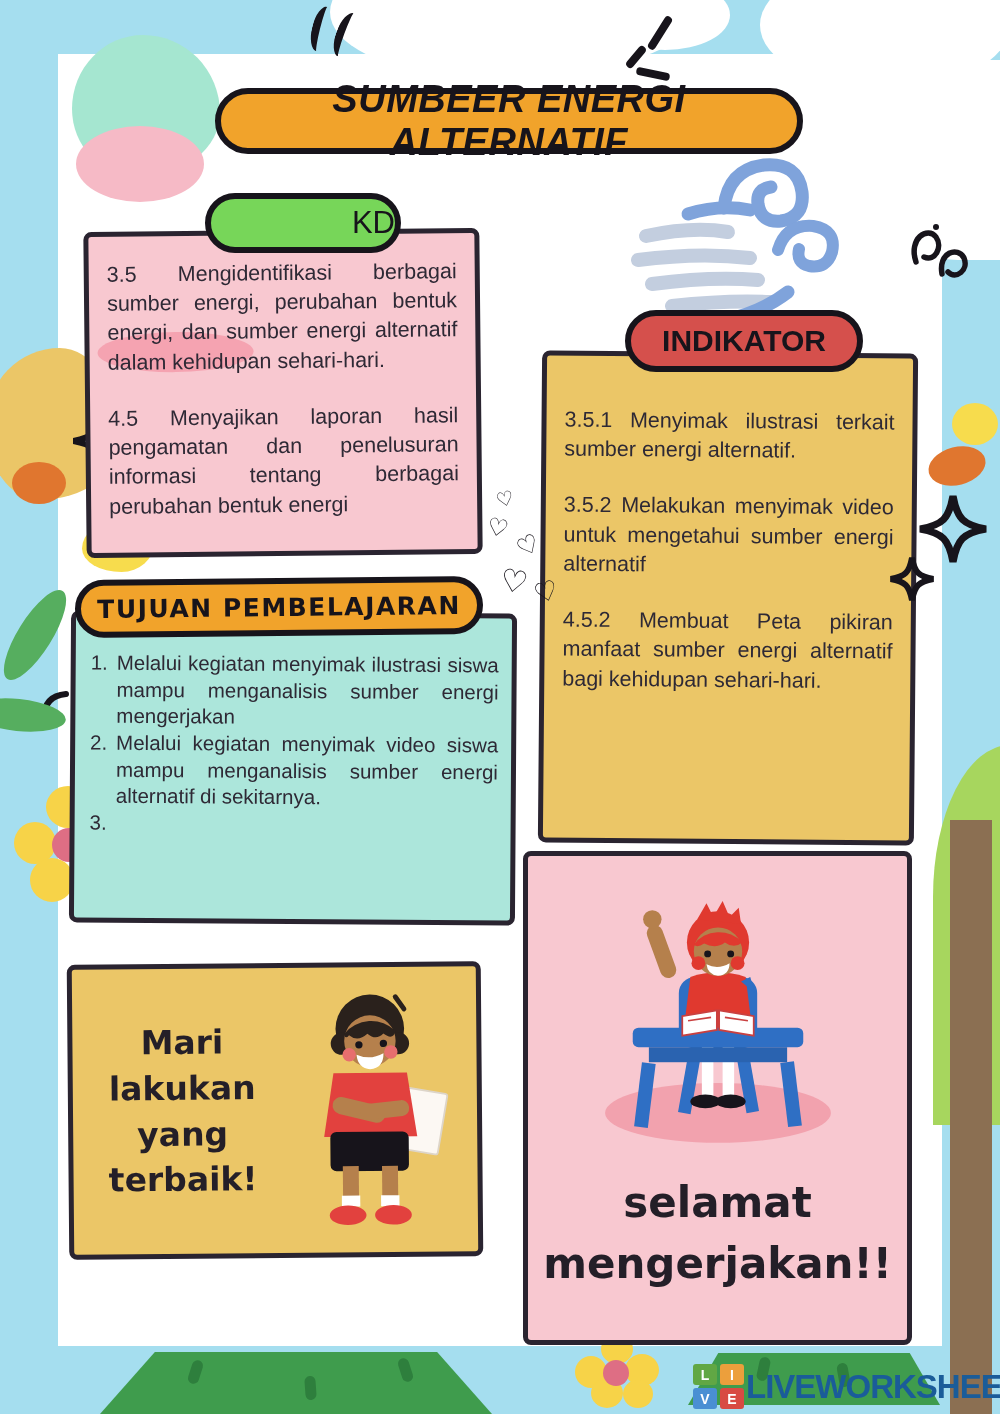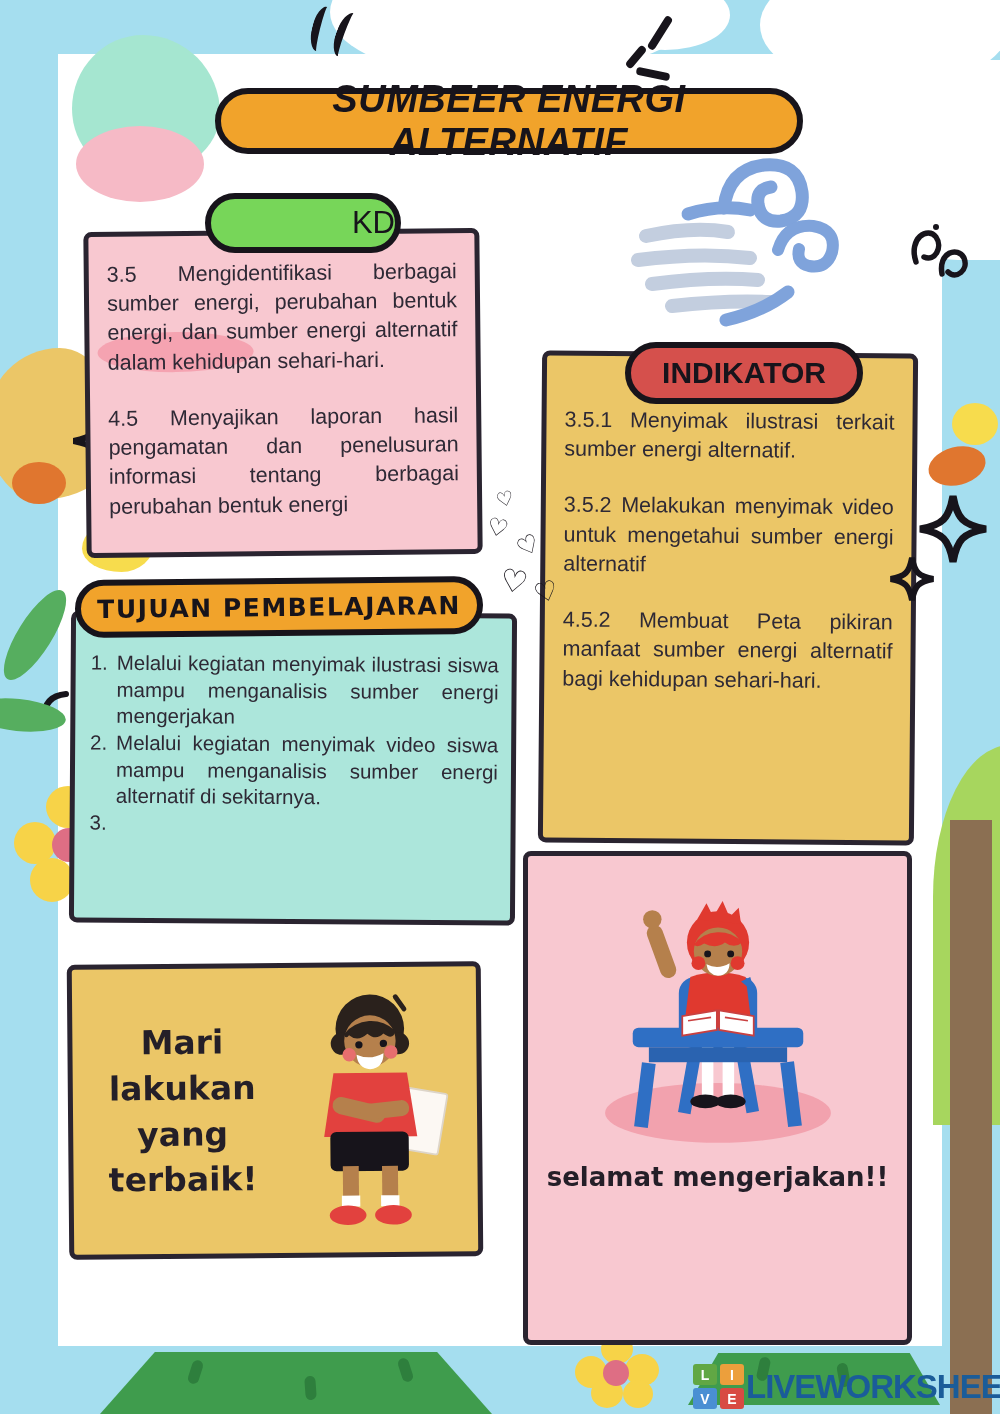--- a/index.html
+++ b/index.html
@@ -46,41 +46,41 @@
   .heart{position:absolute;color:#17141b;font-family:"DejaVu Sans",sans-serif;font-weight:bold;line-height:1;}
 
   
   .pill{
     position:absolute;display:flex;align-items:center;justify-content:center;
     border:6px solid #17141b;border-radius:40px;color:#17141b;z-index:6;
     font-weight:700;text-align:center;
   }
   #title-pill{left:215px;top:88px;width:588px;height:66px;background:#F1A32B;font-size:38px;letter-spacing:.5px;font-style:italic;}
   #kd-pill{left:205px;top:193px;width:196px;height:60px;background:#77D659;font-size:31px;font-weight:500;justify-content:flex-end;}
-  #indikator-pill{left:625px;top:310px;width:238px;height:62px;background:#D5504C;font-size:30px;margin-top:32px;}
+  #indikator-pill{left:625px;top:310px;width:238px;height:62px;background:#D5504C;font-size:30px;}
   #tujuan-pill{left:75px;top:578px;width:408px;height:58px;background:#F1A32B;font-size:25px;letter-spacing:1.5px;transform:rotate(-.6deg);font-family:"DejaVu Sans",sans-serif;}
 
   
   .panel{position:absolute;border:5px solid #2A2430;border-radius:8px;z-index:4;}
   #kd-box{left:85px;top:230px;width:396px;height:326px;background:#F8C8D0;transform:rotate(-.6deg);padding:24px 18px 12px 18px;}
   #kd-box .accent{position:absolute;left:8px;top:96px;width:156px;height:40px;background:#F5A3B1;border-radius:50%;}
   #indikator-box{left:540px;top:352px;width:376px;height:492px;background:#EBC667;transform:rotate(.5deg);padding:50px 18px 14px 18px;}
   #tujuan-box{left:70px;top:612px;width:446px;height:312px;background:#ACE6DB;transform:rotate(.4deg);padding:34px 13px 8px 15px;}
   #mari-box{left:68px;top:963px;width:414px;height:295px;background:#EBC667;transform:rotate(-.5deg);padding:14px;display:flex;align-items:center;}
   #selamat-box{left:523px;top:851px;width:389px;height:494px;background:#F8C8D0;padding:10px;text-align:center;}
 
   .body-text{position:relative;font-size:21.5px;line-height:1.36;text-align:justify;color:#2E2935;margin:0 0 27px 0;}
   .body-text:last-child{margin-bottom:0;}
   #tujuan-list{margin:0;padding:0;list-style:none;font-size:20.5px;line-height:1.3;}
   #tujuan-list li{position:relative;padding-left:26px;text-align:justify;}
   #tujuan-list .num{position:absolute;left:0;top:0;}
 
   .hand-text{font-family:"DejaVu Sans",sans-serif;font-weight:bold;color:#241F28;text-align:center;}
   #mari-text{width:215px;font-size:33px;line-height:1.38;}
-  #selamat-text{font-size:26px;line-height:1.45;}
+  #selamat-text{font-size:42px;line-height:1.45;margin-top:14px;}
 
   
   #logo{position:absolute;left:693px;top:1364px;display:flex;align-items:center;z-index:9;}
   #logo-grid{display:grid;grid-template-columns:24px 24px;grid-auto-rows:21px;gap:3px;}
   #logo-grid .sq{display:flex;align-items:center;justify-content:center;border-radius:3px;color:#fff;font-size:14px;font-weight:700;}
   #logo-grid .sq0{background:#61A744;}
   #logo-grid .sq1{background:#EC9F3C;}
   #logo-grid .sq2{background:#4A8FD3;}
   #logo-grid .sq3{background:#D84B43;}
   #logo-text{font-size:33px;font-weight:700;color:#1A5C99;letter-spacing:-1px;margin-left:2px;}

